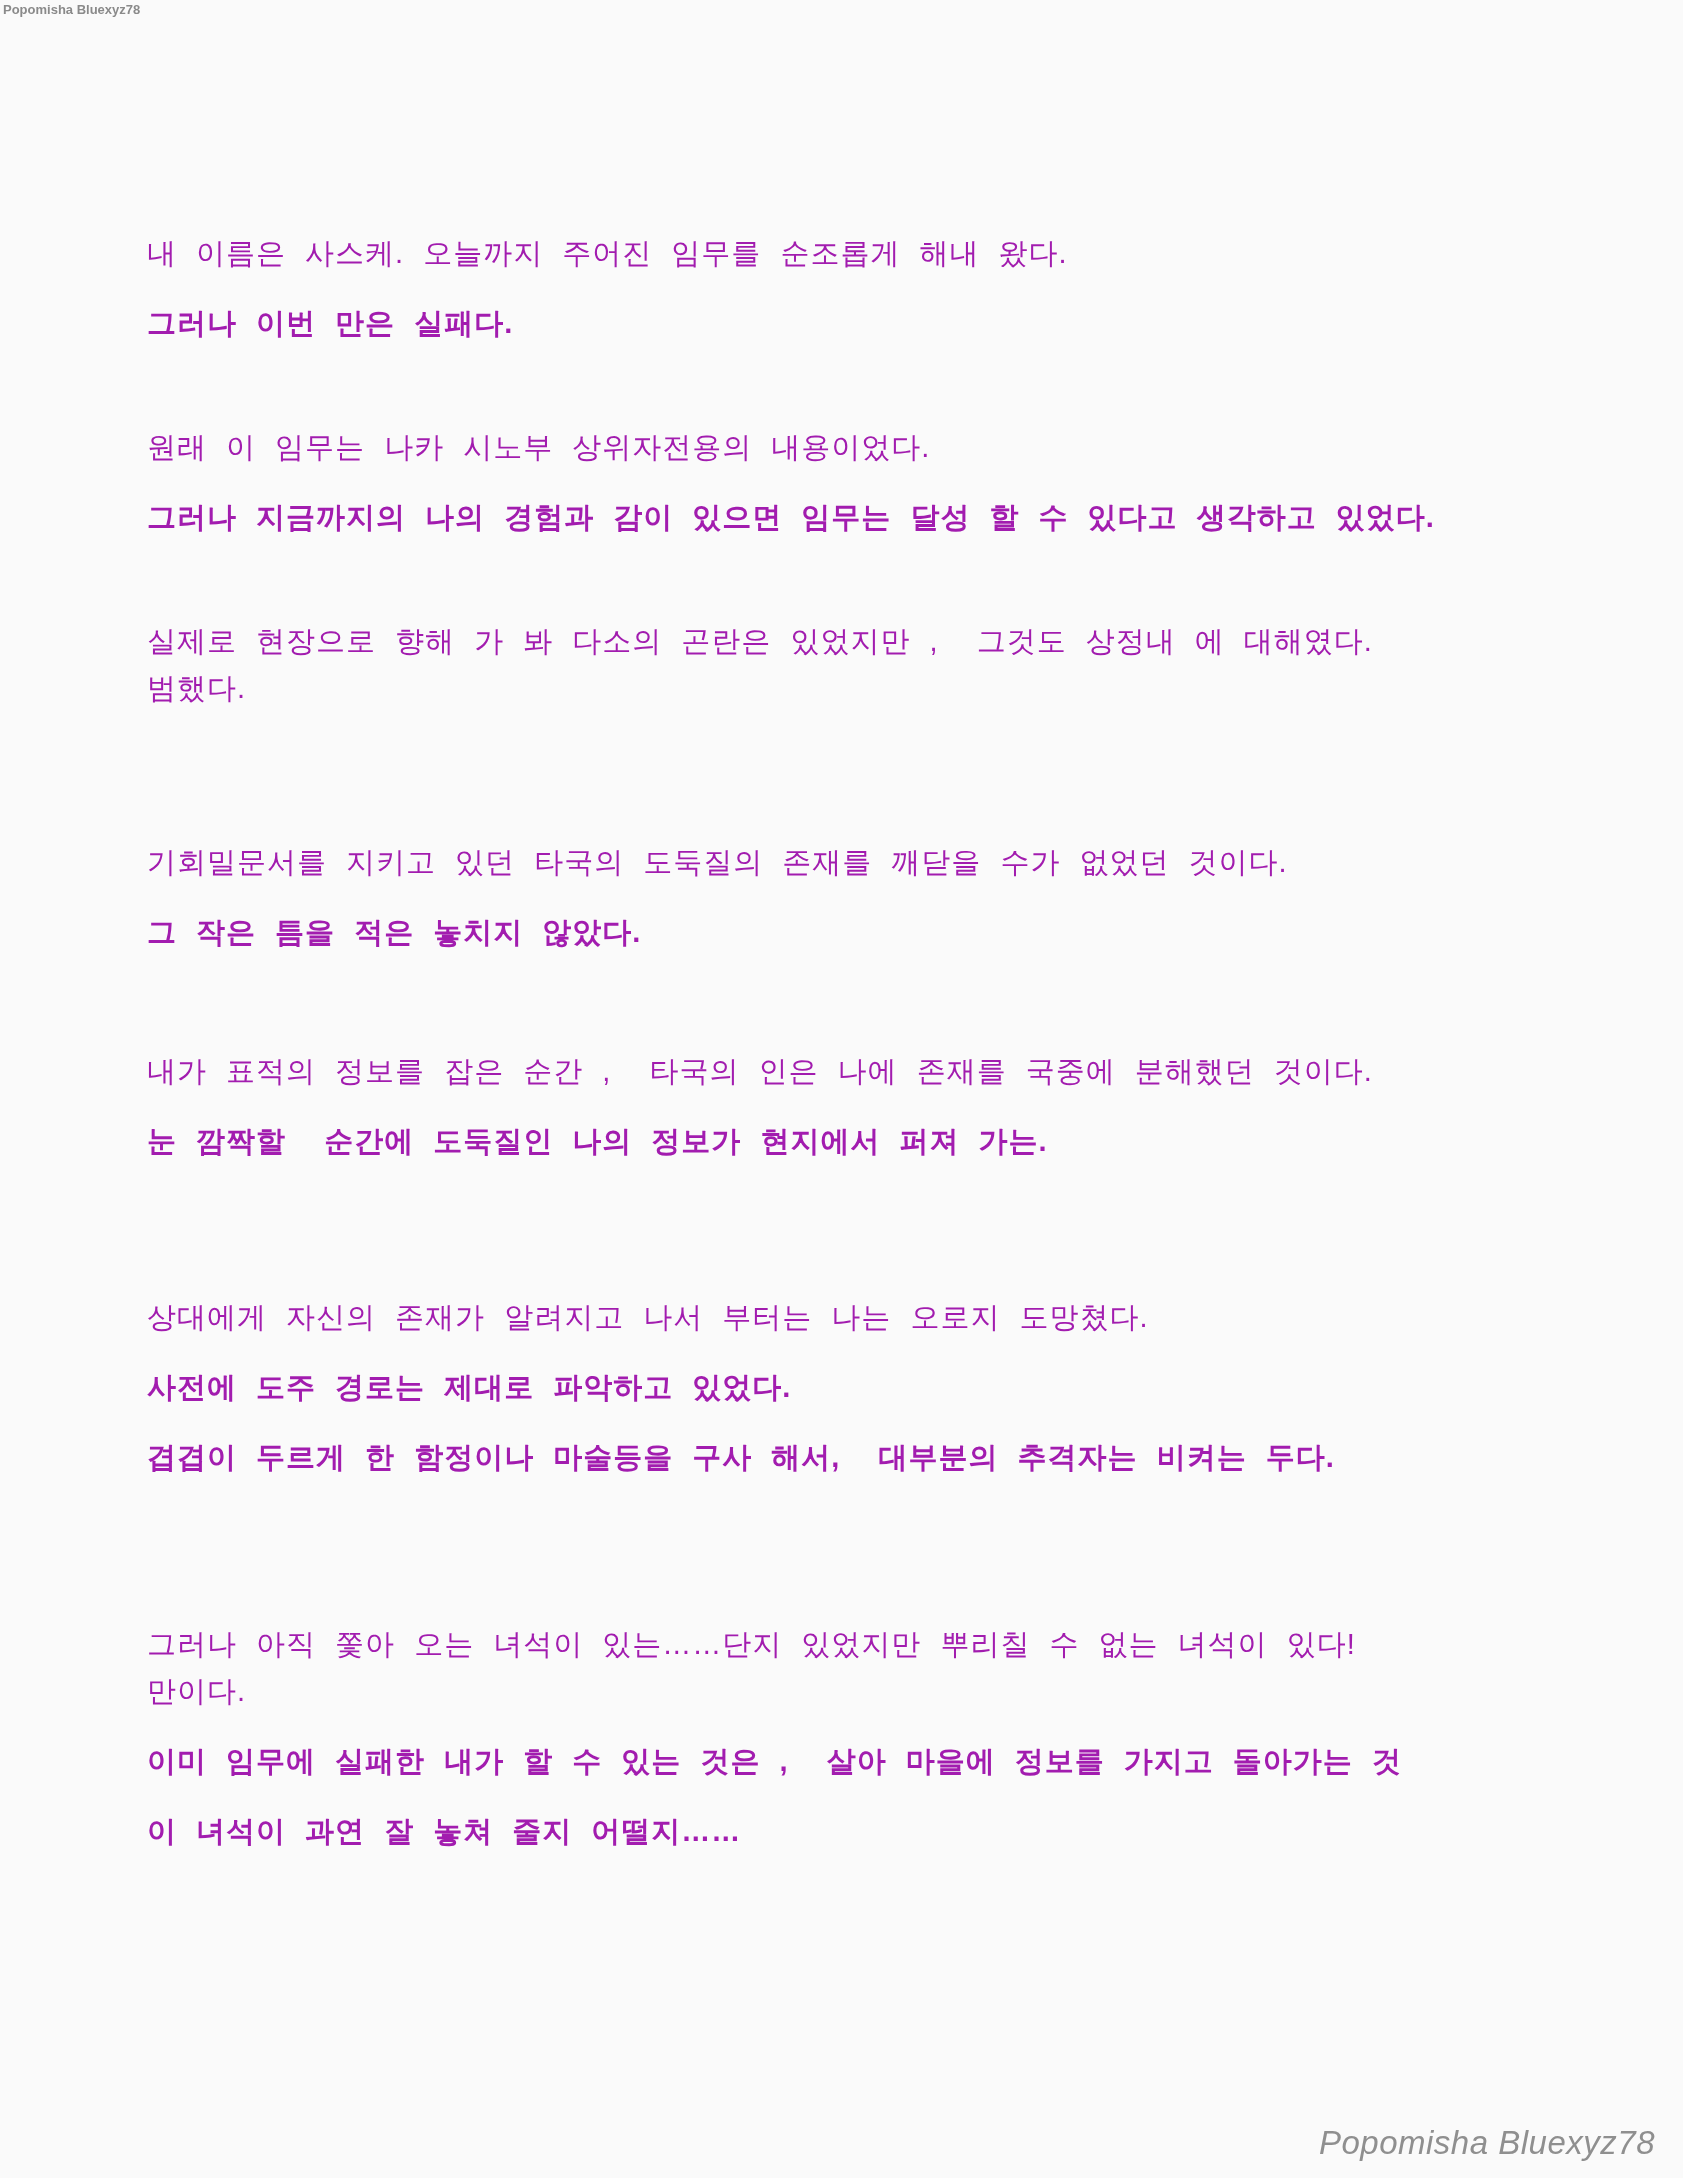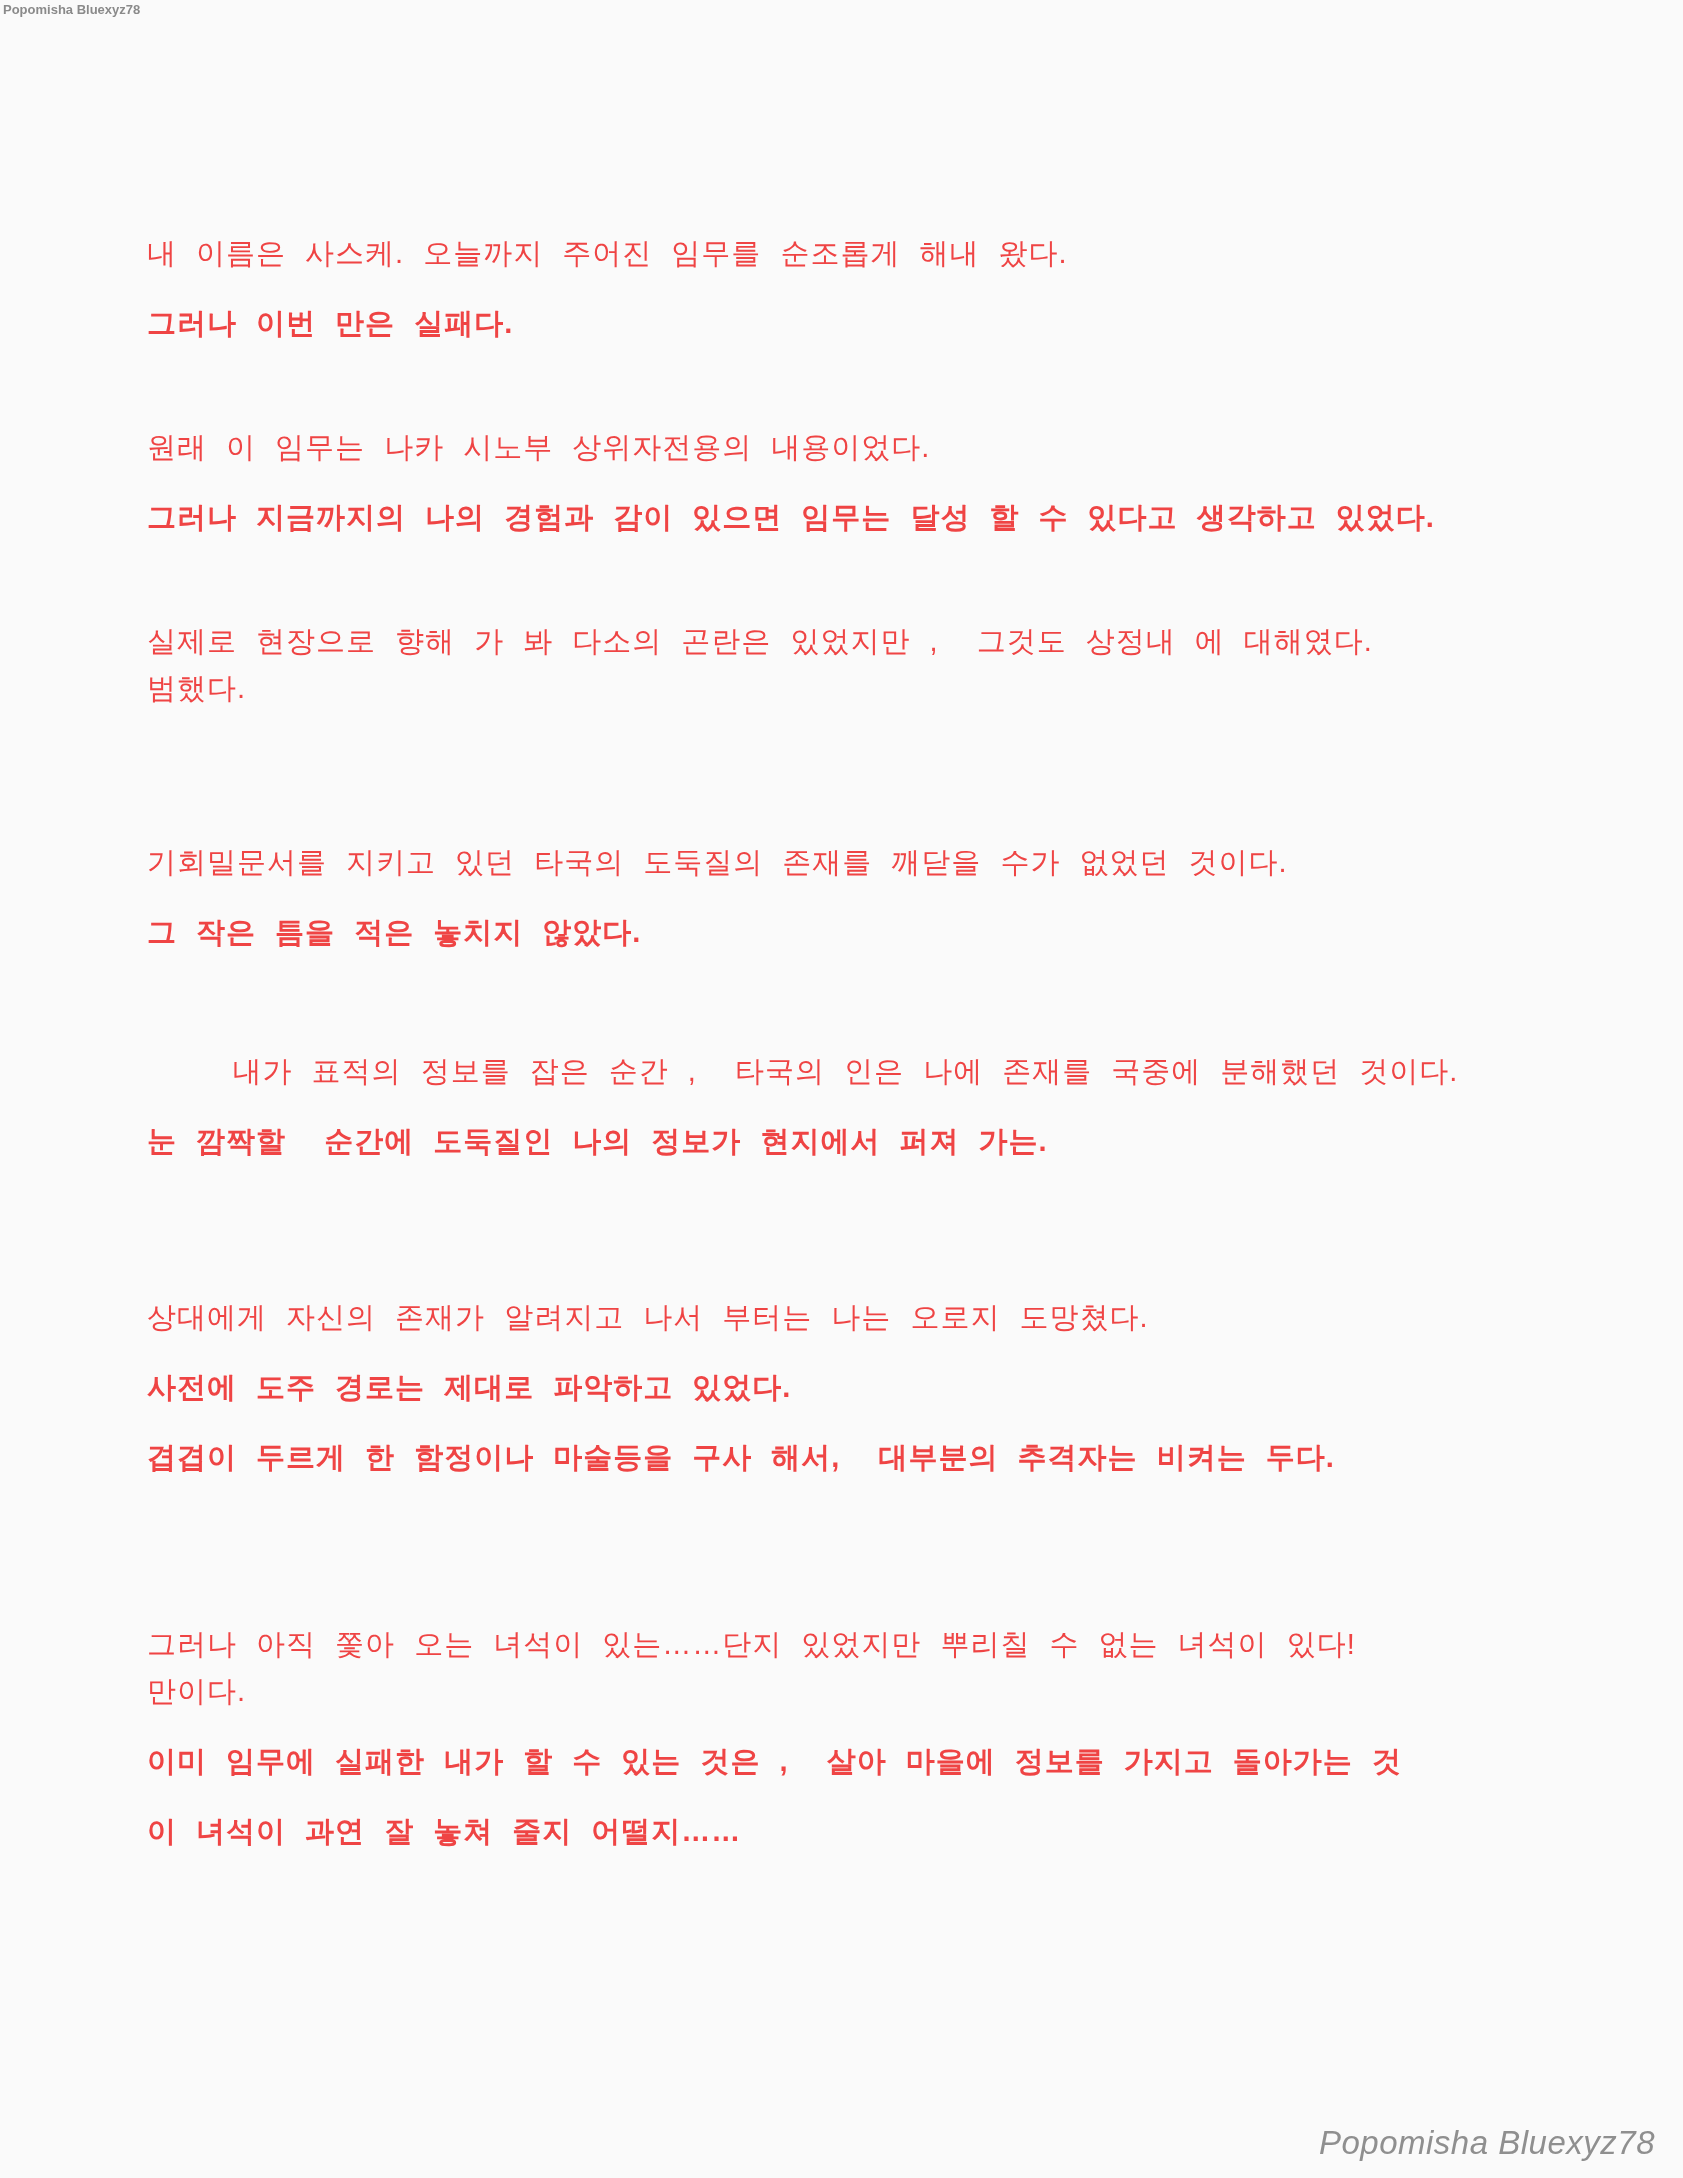--- a/index.html
+++ b/index.html
@@ -28,30 +28,30 @@
     top: 0;
     left: 0;
     width: 1683px;
     box-sizing: border-box;
     padding: 230px 139px 0 147px;
   }
   .line {
     margin: 0;
     font-size: 29px;
     line-height: 47px;
-    color: #ef4444;
+    color: #a21caf;
     letter-spacing: 1px;
     word-spacing: 10px;
     white-space: pre-wrap;
   }
   
   .g0   { margin-top: 0; }
   .g23  { margin-top: 23px; font-weight: bold; }
   .g78  { margin-top: 77px; }
-  .g93  { margin-top: 92px; text-align: center; }
+  .g93  { margin-top: 92px; }
   .g128 { margin-top: 127px; }
   .g130 { margin-top: 129px; }
   .g141 { margin-top: 140px; }
   .watermark-bottom {
     position: absolute;
     bottom: 16px;
     right: 28px;
     font-size: 33px;
     font-style: italic;
     color: #8f8f8f;

